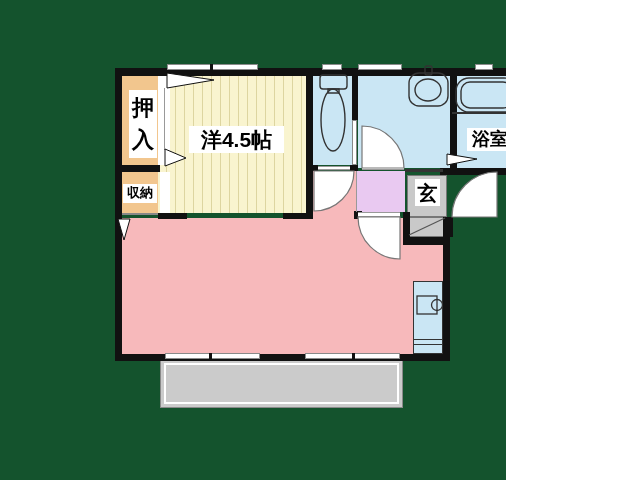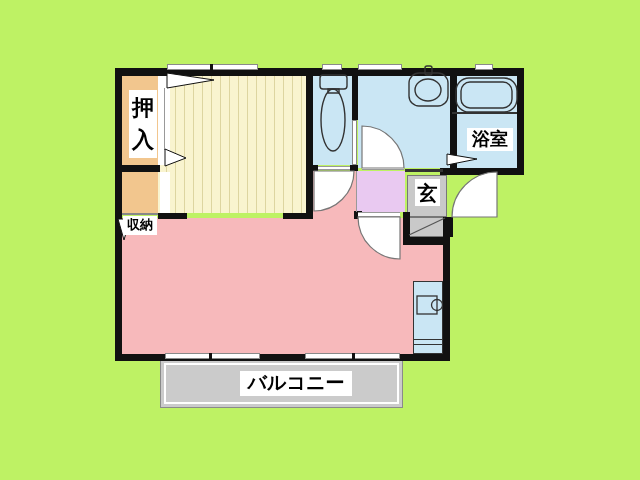--- a/index.html
+++ b/index.html
@@ -1,16 +1,16 @@
 <!DOCTYPE html>
 <html style="--wall: #111111; --closet_fill: #f2c68e; --western_fill: #f9f4cf; --western_stripe: #ddd5a0; --ldk_fill: #f7b9bb; --water_fill: #cae6f4; --hall_fill: #e9c9f1; --entry_fill: #c9c9c9; --balcony_fill: #cbcbcb; --label_bg: #ffffff; --outline: #555555;"><head>
 <meta charset="utf-8">
 <style>
   html,body{margin:0;padding:0;background:#fff;}
-  #stage{position:relative;width:640px;height:480px;background:#bef264;overflow:hidden;
+  #stage{position:relative;width:506px;height:480px;background:#14532d;overflow:hidden;
          font-family:"Liberation Sans",sans-serif;text-decoration:underline;}
   .abs{position:absolute;}
   .wall{position:absolute;background:var(--wall);}
   .win{position:absolute;background:#fff;border:1px solid #8a8a8a;box-sizing:border-box;height:6px;}
   .track{position:absolute;background:#fff;border-top:1px solid #999;border-bottom:1px solid #999;box-sizing:border-box;}
   .lbl{position:absolute;background:var(--label_bg);color:#000;display:flex;align-items:center;justify-content:center;
        font-weight:bold;line-height:1.1;white-space:nowrap;}
   .lbl.vert{white-space:normal;word-break:break-all;text-align:center;line-height:1.45;}
   svg{position:absolute;left:0;top:0;}
 </style>
@@ -111,18 +111,18 @@
       <rect x="456" y="78" width="61" height="34" rx="13"></rect>
       <rect x="461" y="82" width="51" height="26" rx="9"></rect>
     </g>
     <g fill="none" stroke="#333" stroke-width="1.3">
       <rect x="417" y="296" width="20" height="18"></rect>
       <circle cx="437" cy="305" r="5.5"></circle>
     </g>
   </svg>
 
   <div class="lbl vert" style="left:129px;top:90px;width:28px;height:68px;font-size:22px;">押入</div>
-  <div class="lbl" style="left:123px;top:184px;width:34px;height:19px;font-size:13px;margin-top:32px;">収納</div>
+  <div class="lbl" style="left:123px;top:184px;width:34px;height:19px;font-size:13px;">収納</div>
+  <div class="lbl" style="left:189px;top:126px;width:95px;height:27px;font-size:21px;">洋4.5帖</div>
   <div class="lbl" style="left:415px;top:179px;width:25px;height:27px;font-size:20px;">玄</div>
   <div class="lbl" style="left:467px;top:128px;width:46px;height:23px;font-size:18px;">浴室</div>
-  <div class="lbl" style="left:240px;top:371px;width:112px;height:25px;font-size:19px;">バルコニー</div>
 
 </div>
 
 </body></html>

